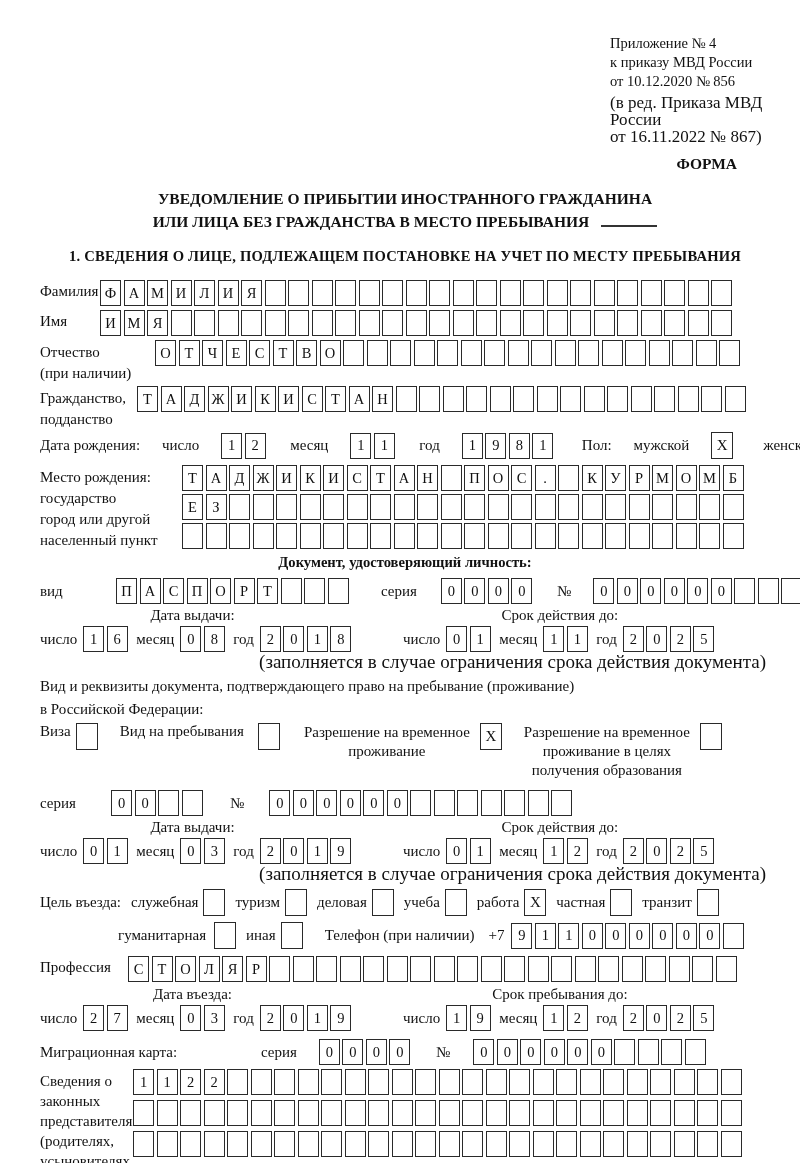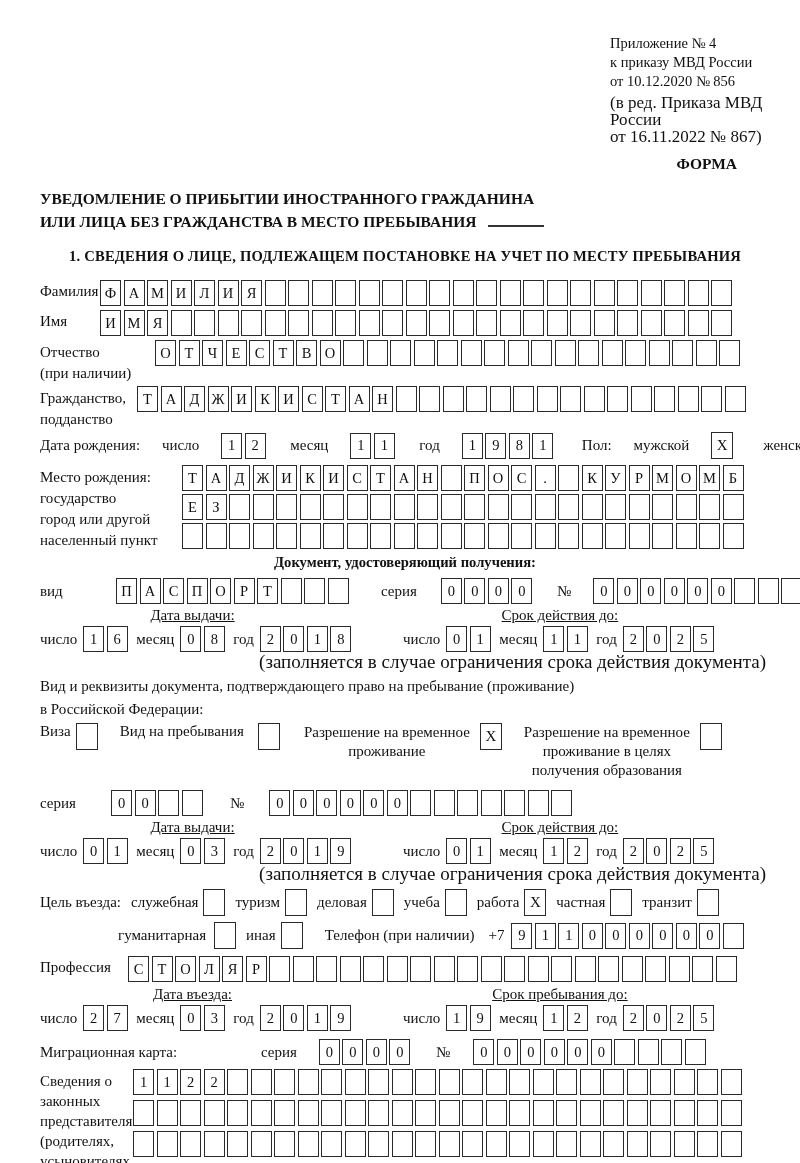--- a/index.html
+++ b/index.html
@@ -19,37 +19,37 @@
   .chk{
     width:20px;height:25px;border:1.5px solid #2a2a2a;
     display:inline-flex;align-items:center;justify-content:center;
     font-size:15px;flex:none;background:#fff;
   }
   
   .appendix{margin-left:570px;line-height:19px;font-size:14.5px;}
   .appendix .small{font-size:17px;line-height:17px;}
   .appendix .mt{margin-top:3px;}
   .form-label{text-align:right;padding-right:33px;font-weight:bold;margin-top:10px;font-size:15.5px;height:20px;}
-  .title{text-align:left;font-weight:bold;font-size:15.5px;margin-top:12px;line-height:23px;}
+  .title{text-align:center;font-weight:bold;font-size:15.5px;margin-top:12px;line-height:23px;}
   .title .blank{display:inline-block;width:56px;border-bottom:2px solid #333;height:13px;margin-left:12px;}
   .sec-heading{text-align:center;font-weight:bold;font-size:14.6px;margin-top:15px;height:19px;letter-spacing:0.2px;}
   
   .rows{margin-top:13px;}
   .row{display:flex;align-items:flex-start;margin-bottom:4px;}
   .ai-c{align-items:center;gap:16px;}
   .lbl{flex:none;padding-top:3px;}
   .lblcol{flex:none;display:flex;flex-direction:column;line-height:21px;padding-top:2px;}
   .col{display:flex;flex-direction:column;}
   .dlbl{flex:none;margin:0 6px;}
   .dlbl0{flex:none;margin-right:6px;}
   .docheading{text-align:center;font-weight:bold;font-size:14.6px;margin:3px 0 4px 0;height:20px;}
   
   .dates{display:flex;margin-top:2px;}
   .dgroup{flex:none;}
-  .dlabel{text-align:center;height:17px;line-height:17px;margin-bottom:2px;text-decoration:underline;}
+  .dlabel{text-align:center;height:17px;line-height:17px;margin-bottom:2px;}
   .dfields{display:flex;align-items:center;}
   .note{text-align:right;font-size:19px;line-height:16px;margin-top:2px;padding-right:4px;}
   .plain{margin-top:6px;line-height:21px;}
   
   .permrow{display:flex;align-items:flex-start;margin-top:3px;}
   .pitem{display:flex;align-items:flex-start;}
   .center-lines{display:flex;flex-direction:column;text-align:center;line-height:19px;}
   
   .purpose{display:flex;align-items:center;margin-top:7px;}
   .purpose .w{margin:0 5px 0 10px;}
@@ -327,21 +327,21 @@
             <span class="cb"></span>
             <span class="cb"></span>
             <span class="cb"></span>
             <span class="cb"></span>
             <span class="cb"></span>
             <span class="cb"></span>
           </span>
       </span>
     </div>
 
-    <div class="docheading">Документ, удостоверяющий получения:</div>
+    <div class="docheading">Документ, удостоверяющий личность:</div>
 
     <div class="row ai-c" style="margin-bottom:3px">
       <span class="lbl" style="width:60px;padding-top:0">вид</span>
       <span class="cbrow">
           <span class="cb">П</span>
           <span class="cb">А</span>
           <span class="cb">С</span>
           <span class="cb">П</span>
           <span class="cb">О</span>
           <span class="cb">Р</span>

